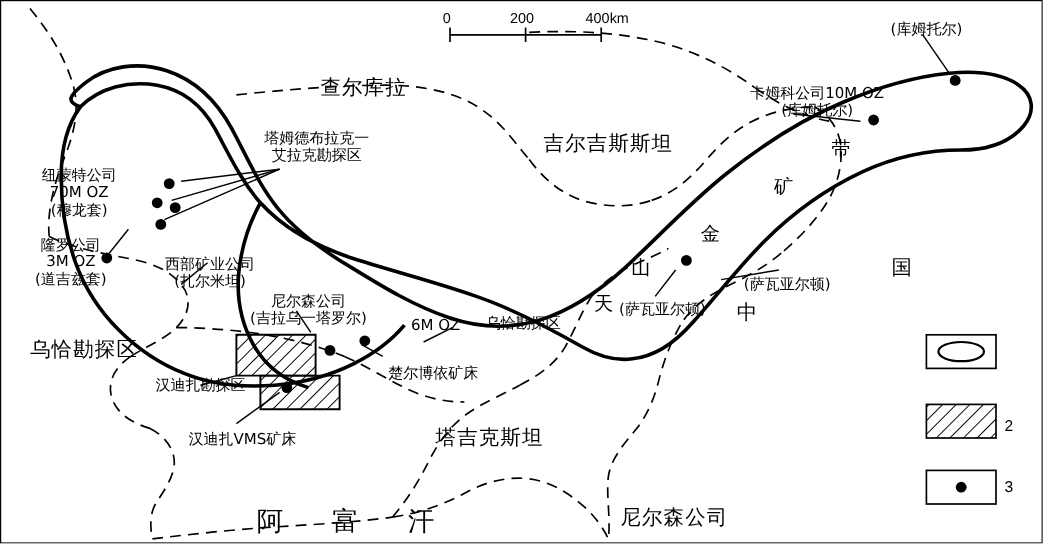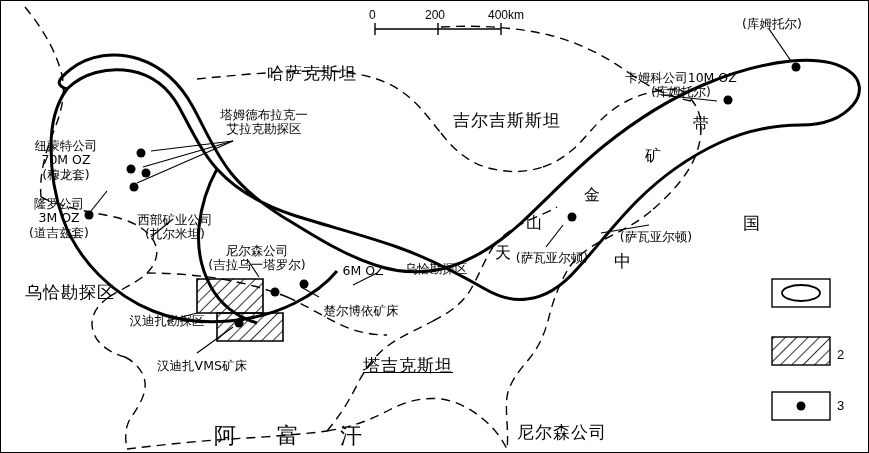--- a/index.html
+++ b/index.html
@@ -184,24 +184,24 @@
   </svg>
 
   <div class="lbl scale-num" style="left:368px; top:8px;">0</div>
   <div class="lbl scale-num" style="left:424px; top:8px;">200</div>
   <div class="lbl scale-num" style="left:487px; top:8px;">400km</div>
 
   <div class="lbl legend-num" style="left:836px; top:347px;">2</div>
   <div class="lbl legend-num" style="left:836px; top:398px;">3</div>
 
   <div id="country-layer">
-      <div class="lbl cn country" style="left: 266px; top: 63px;">哈萨克斯坦</div>
+      <div class="lbl cn country" style="left: 266px; top: 63px;">查尔库拉</div>
       <div class="lbl cn country" style="left: 452px; top: 110px;">吉尔吉斯斯坦</div>
       <div class="lbl cn country" style="left: 24px; top: 282px;">乌恰勘探区</div>
-      <div class="lbl cn country" style="left: 362px; top: 355px; text-decoration: underline;">塔吉克斯坦</div>
+      <div class="lbl cn country" style="left: 362px; top: 355px;">塔吉克斯坦</div>
       <div class="lbl cn country-sp" style="left: 213px; top: 422px;">阿  富  汗</div>
       <div class="lbl cn country" style="left: 516px; top: 422px;">尼尔森公司</div>
       <div class="lbl cn country" style="left: 613px; top: 251px;">中</div>
       <div class="lbl cn country" style="left: 742px; top: 213px;">国</div>
     </div>
   <div id="belt-layer">
       <div class="lbl cn belt" style="left: 494px; top: 243px;">天</div>
       <div class="lbl cn belt" style="left: 525px; top: 213px;">山</div>
       <div class="lbl cn belt" style="left: 583px; top: 185px;">金</div>
       <div class="lbl cn belt" style="left: 644px; top: 146px;">矿</div>

